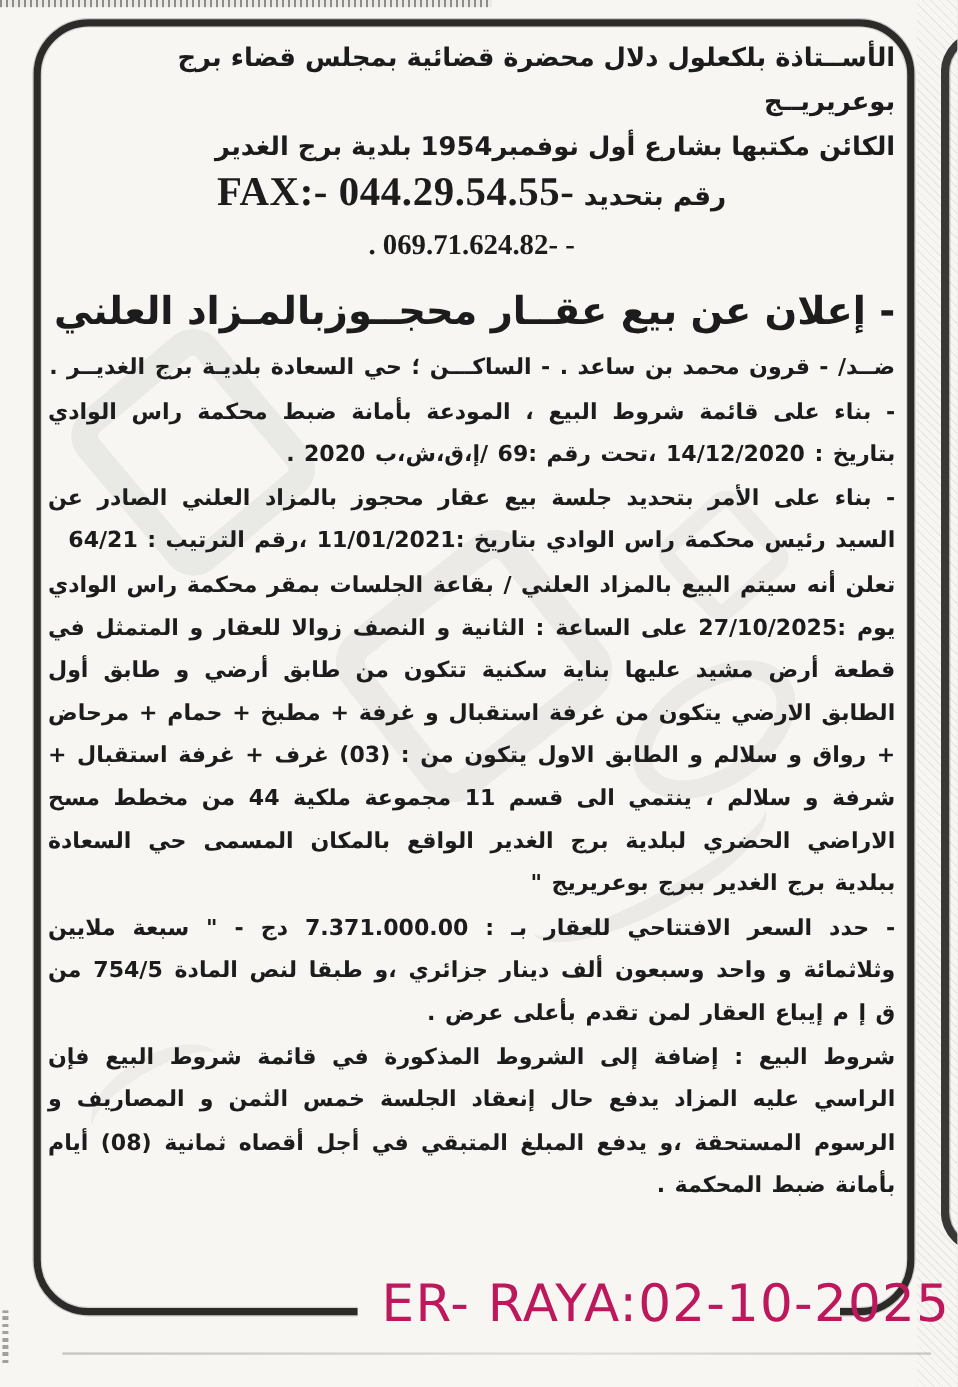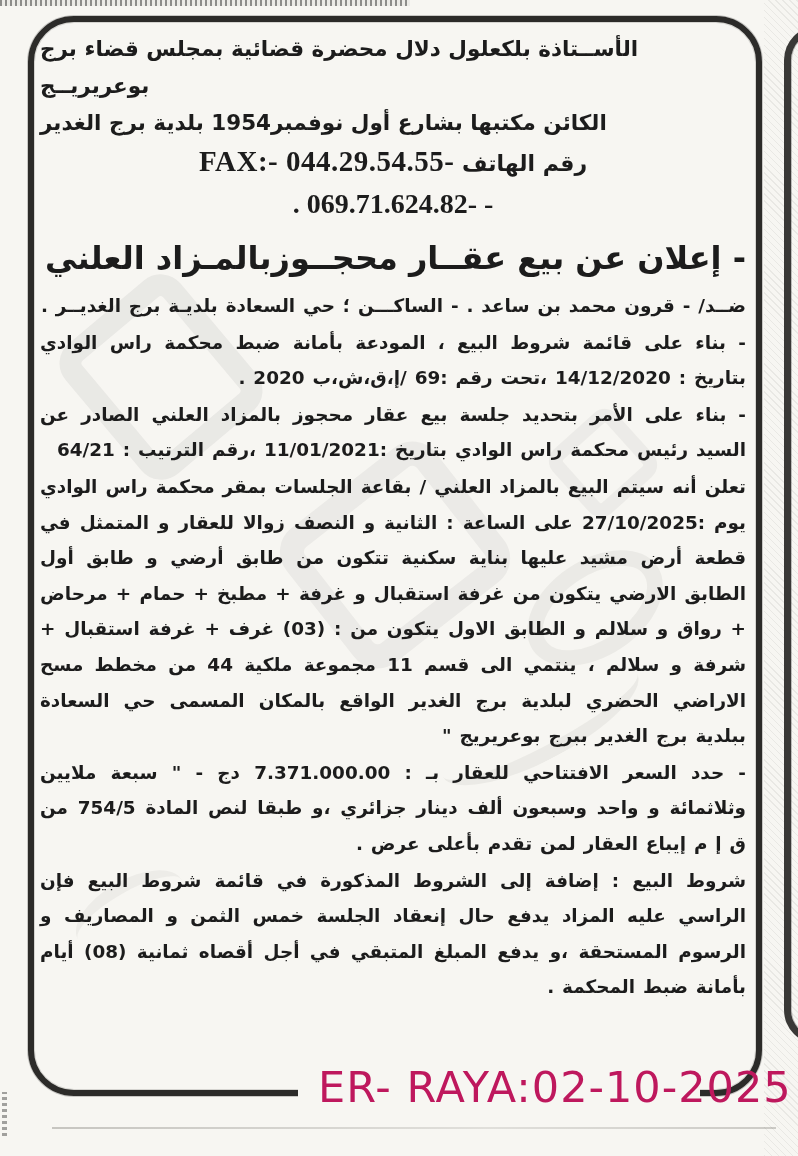--- a/index.html
+++ b/index.html
@@ -66,35 +66,35 @@
   .wm4{left:560px;top:420px;width:86px;height:86px;border:14px solid rgba(120,118,114,.08);border-radius:16px;transform:rotate(-42deg);}
   .wm5{left:430px;top:690px;width:220px;height:70px;border-bottom:14px solid rgba(120,118,114,.09);border-radius:0 0 60% 60%;transform:rotate(-28deg);}
   .wm6{left:70px;top:880px;width:120px;height:60px;border-top:12px solid rgba(120,118,114,.07);border-radius:60% 60% 0 0;transform:rotate(-30deg);}
 
   
   .content{
     position:absolute;left:40px;top:30px;width:706px;
     direction:rtl;
   }
   .hdr{
-    text-align:left;font-weight:bold;
+    text-align:right;font-weight:bold;
     font-size:21.5px;line-height:37px;
     letter-spacing:.2px;
   }
   .phone-line{
     text-align:center;font-weight:bold;font-size:22px;line-height:40px;
   }
   .phone-latin{
     direction:ltr;unicode-bidi:embed;display:inline-block;
     font-family:"Liberation Serif","DejaVu Serif",serif;
-    font-size:29px;font-weight:bold;letter-spacing:.5px;
+    font-size:34px;font-weight:bold;letter-spacing:.5px;
   }
   .phone2{
     text-align:center;font-family:"Liberation Serif","DejaVu Serif",serif;
-    font-size:28px;font-weight:bold;line-height:40px;direction:ltr;
+    font-size:24px;font-weight:bold;line-height:40px;direction:ltr;
   }
   .title{
     text-align:right;font-weight:bold;
     font-size:32px;line-height:44px;
     margin-top:12px;margin-bottom:8px;
     letter-spacing:.2px;
   }
   .body-text .para{
     font-weight:bold;font-size:18.4px;line-height:35.6px;
     text-align:justify;text-justify:inter-word;
@@ -127,21 +127,21 @@
   <div class="frame"></div>
   <div class="frame-gap"></div>
   <div class="frame-fragment"></div>
   <div class="bottom-rule"></div>
 
   <div class="content">
 
     <div class="hdr">الأســتاذة بلكعلول دلال محضرة قضائية بمجلس قضاء برج بوعريريــج</div>
     <div class="hdr">الكائن مكتبها بشارع أول نوفمبر1954 بلدية برج الغدير</div>
 
-    <div class="phone-line"><span>رقم الهاتف</span> <span class="phone-latin">FAX:- 044.29.54.55-</span></div>
+    <div class="phone-line"><span>رقم بتحديد</span> <span class="phone-latin">FAX:- 044.29.54.55-</span></div>
 
     <div class="phone2">. 069.71.624.82- -</div>
 
     <div class="title">- إعلان عن بيع عقــار محجــوزبالمـزاد العلني</div>
 
     <div class="body-text">
         <div class="para">ضــد/ - قرون محمد بن ساعد . - الساكـــن ؛ حي السعادة بلديـة برج الغديــر .</div>
         <div class="para">- بناء على قائمة شروط البيع ، المودعة بأمانة ضبط محكمة راس الوادي بتاريخ : 14/12/2020 ،تحت رقم :69 /إ،ق،ش،ب 2020 .</div>
         <div class="para">- بناء على الأمر بتحديد جلسة بيع عقار محجوز بالمزاد العلني الصادر عن السيد رئيس محكمة راس الوادي بتاريخ :11/01/2021 ،رقم الترتيب : 64/21</div>
         <div class="para">تعلن أنه سيتم البيع بالمزاد العلني / بقاعة الجلسات بمقر محكمة راس الوادي يوم :27/10/2025 على الساعة : الثانية و النصف زوالا للعقار و المتمثل في قطعة أرض مشيد عليها بناية سكنية تتكون من طابق أرضي و طابق أول الطابق الارضي يتكون من غرفة استقبال و غرفة + مطبخ + حمام + مرحاض + رواق و سلالم و الطابق الاول يتكون من : (03) غرف + غرفة استقبال + شرفة و سلالم ، ينتمي الى قسم 11 مجموعة ملكية 44 من مخطط مسح الاراضي الحضري لبلدية برج الغدير الواقع بالمكان المسمى حي السعادة ببلدية برج الغدير ببرج بوعريريج "</div>

